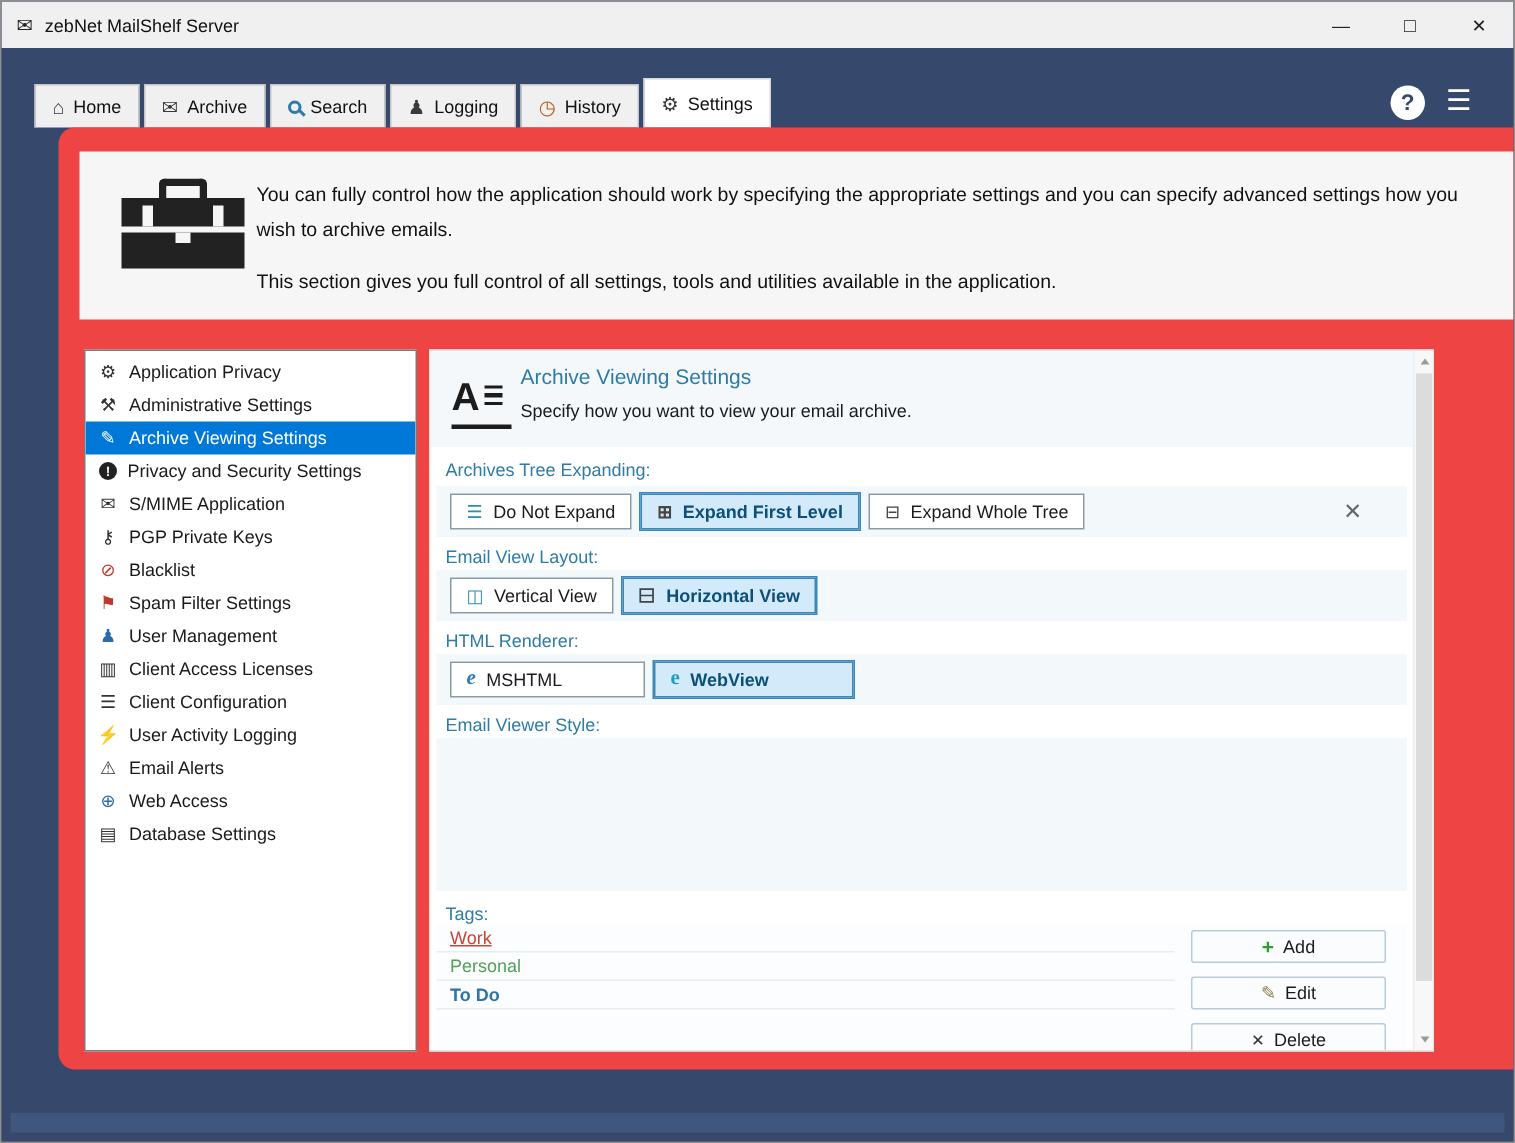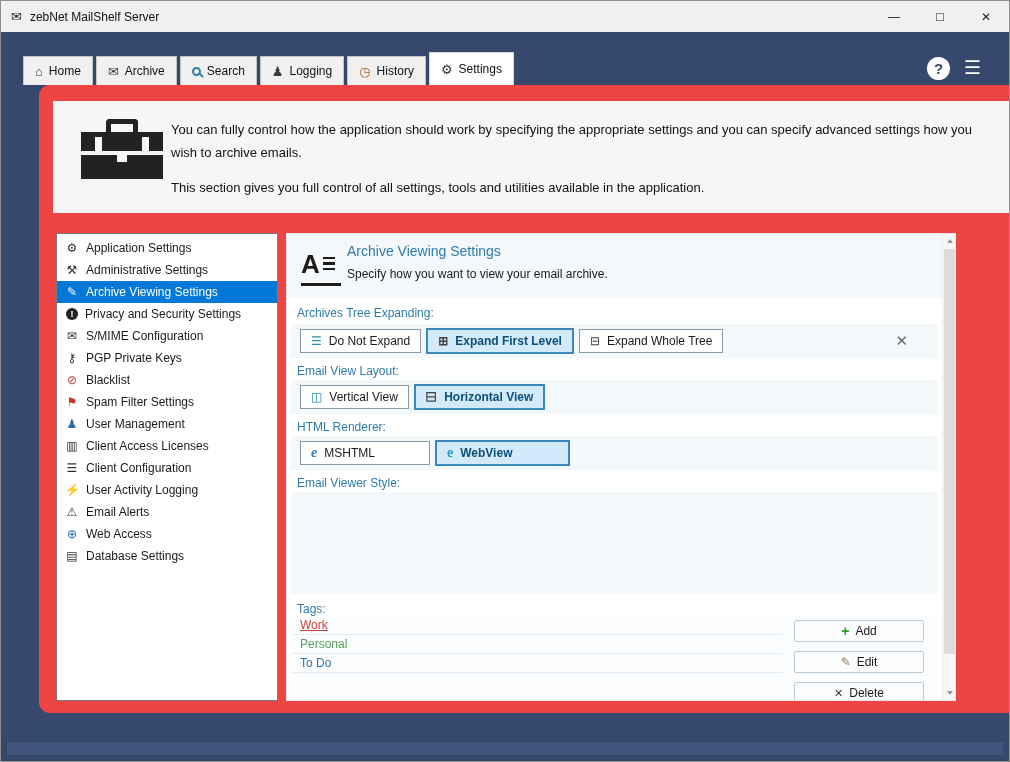--- a/index.html
+++ b/index.html
@@ -154,37 +154,37 @@
         </div>
         <div class="hdr-text">
           <p>You can fully control how the application should work by specifying the appropriate settings and you can specify advanced settings how you wish to archive emails.</p>
           <p>This section gives you full control of all settings, tools and utilities available in the application.</p>
         </div>
       </div>
 
       <div class="sidebar">
         <div class="side-item">
           <span class="sicon">⚙</span>
-          <span>Application Settings</span>
+          <span>Application Privacy</span>
         </div>
         <div class="side-item">
           <span class="sicon">⚒</span>
           <span>Administrative Settings</span>
         </div>
         <div class="side-item selected">
           <span class="sicon">✎</span>
           <span>Archive Viewing Settings</span>
         </div>
         <div class="side-item">
           <span class="sicon badge">!</span>
           <span>Privacy and Security Settings</span>
         </div>
         <div class="side-item">
           <span class="sicon">✉</span>
-          <span>S/MIME Configuration</span>
+          <span>S/MIME Application</span>
         </div>
         <div class="side-item">
           <span class="sicon">⚷</span>
           <span>PGP Private Keys</span>
         </div>
         <div class="side-item">
           <span class="sicon ic-red">⊘</span>
           <span>Blacklist</span>
         </div>
         <div class="side-item">
@@ -286,21 +286,21 @@
 
         <div class="sec-label" style="top:368px">Tags:</div>
         <div class="tags-block">
           <div class="tag-row">
             <span style="color: rgb(204, 68, 56); text-decoration: underline;">Work</span>
           </div>
           <div class="tag-row">
             <span style="color: rgb(85, 160, 85);">Personal</span>
           </div>
           <div class="tag-row">
-            <span style="color: rgb(46, 116, 168);">To Do</span>
+            <span style="color: rgb(46, 116, 168); font-weight: bold;">To Do</span>
           </div>
         </div>
 
         <div class="side-btn" style="top:386px">
           <span class="bicon add">+</span>
           <span>Add</span>
         </div>
         <div class="side-btn" style="top:417px">
           <span class="bicon edit">✎</span>
           <span>Edit</span>

